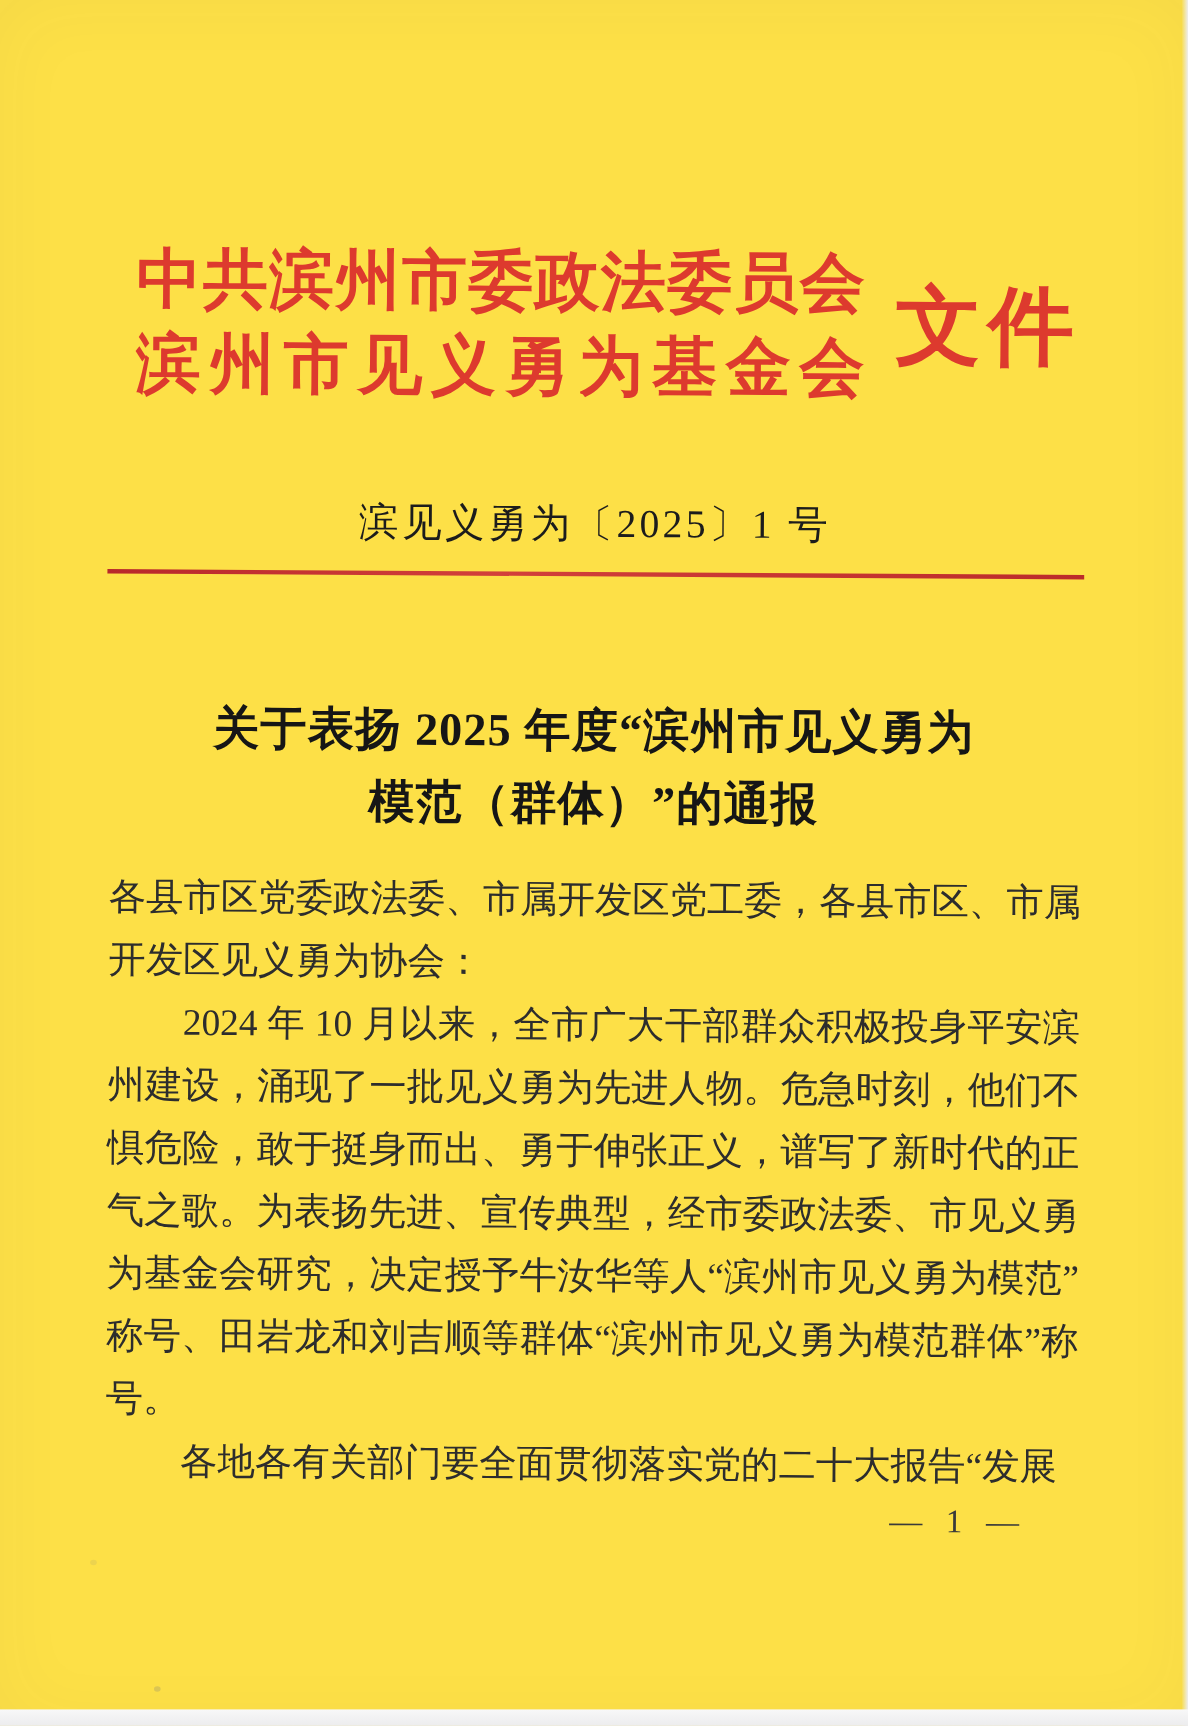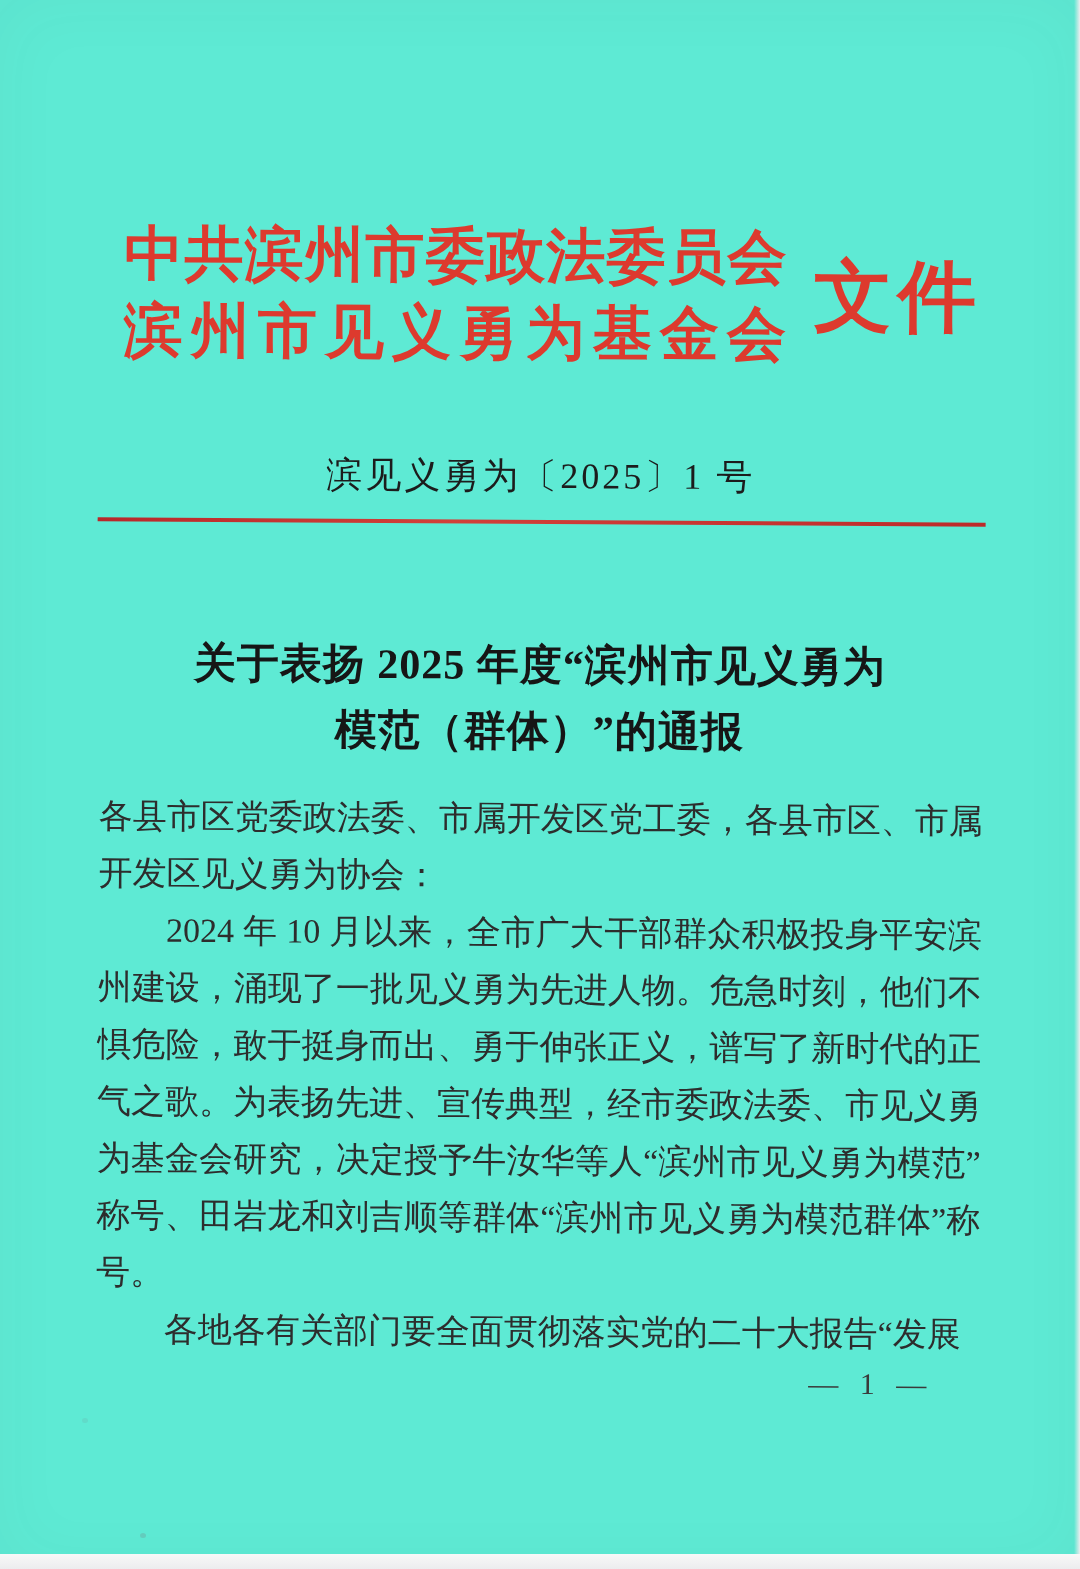--- a/index.html
+++ b/index.html
@@ -10,21 +10,21 @@
     width: 1080px;
     height: 1569px;
     position: relative;
     overflow: hidden;
     background: #fdfdfd;
     font-family: "Liberation Serif", "DejaVu Serif", serif;
   }
   .scan-page {
     position: absolute;
     inset: 0;
-    background: #5eead4;
+    background: #fde047;
     box-shadow: inset 0 0 70px rgba(70, 70, 80, 0.045);
   }
   .scan-edge-bottom {
     position: absolute;
     left: 0; right: 0; bottom: 0;
     height: 15px;
     background: linear-gradient(#f8f8f8, #ececee);
   }
   .scan-edge-right {
     position: absolute;

